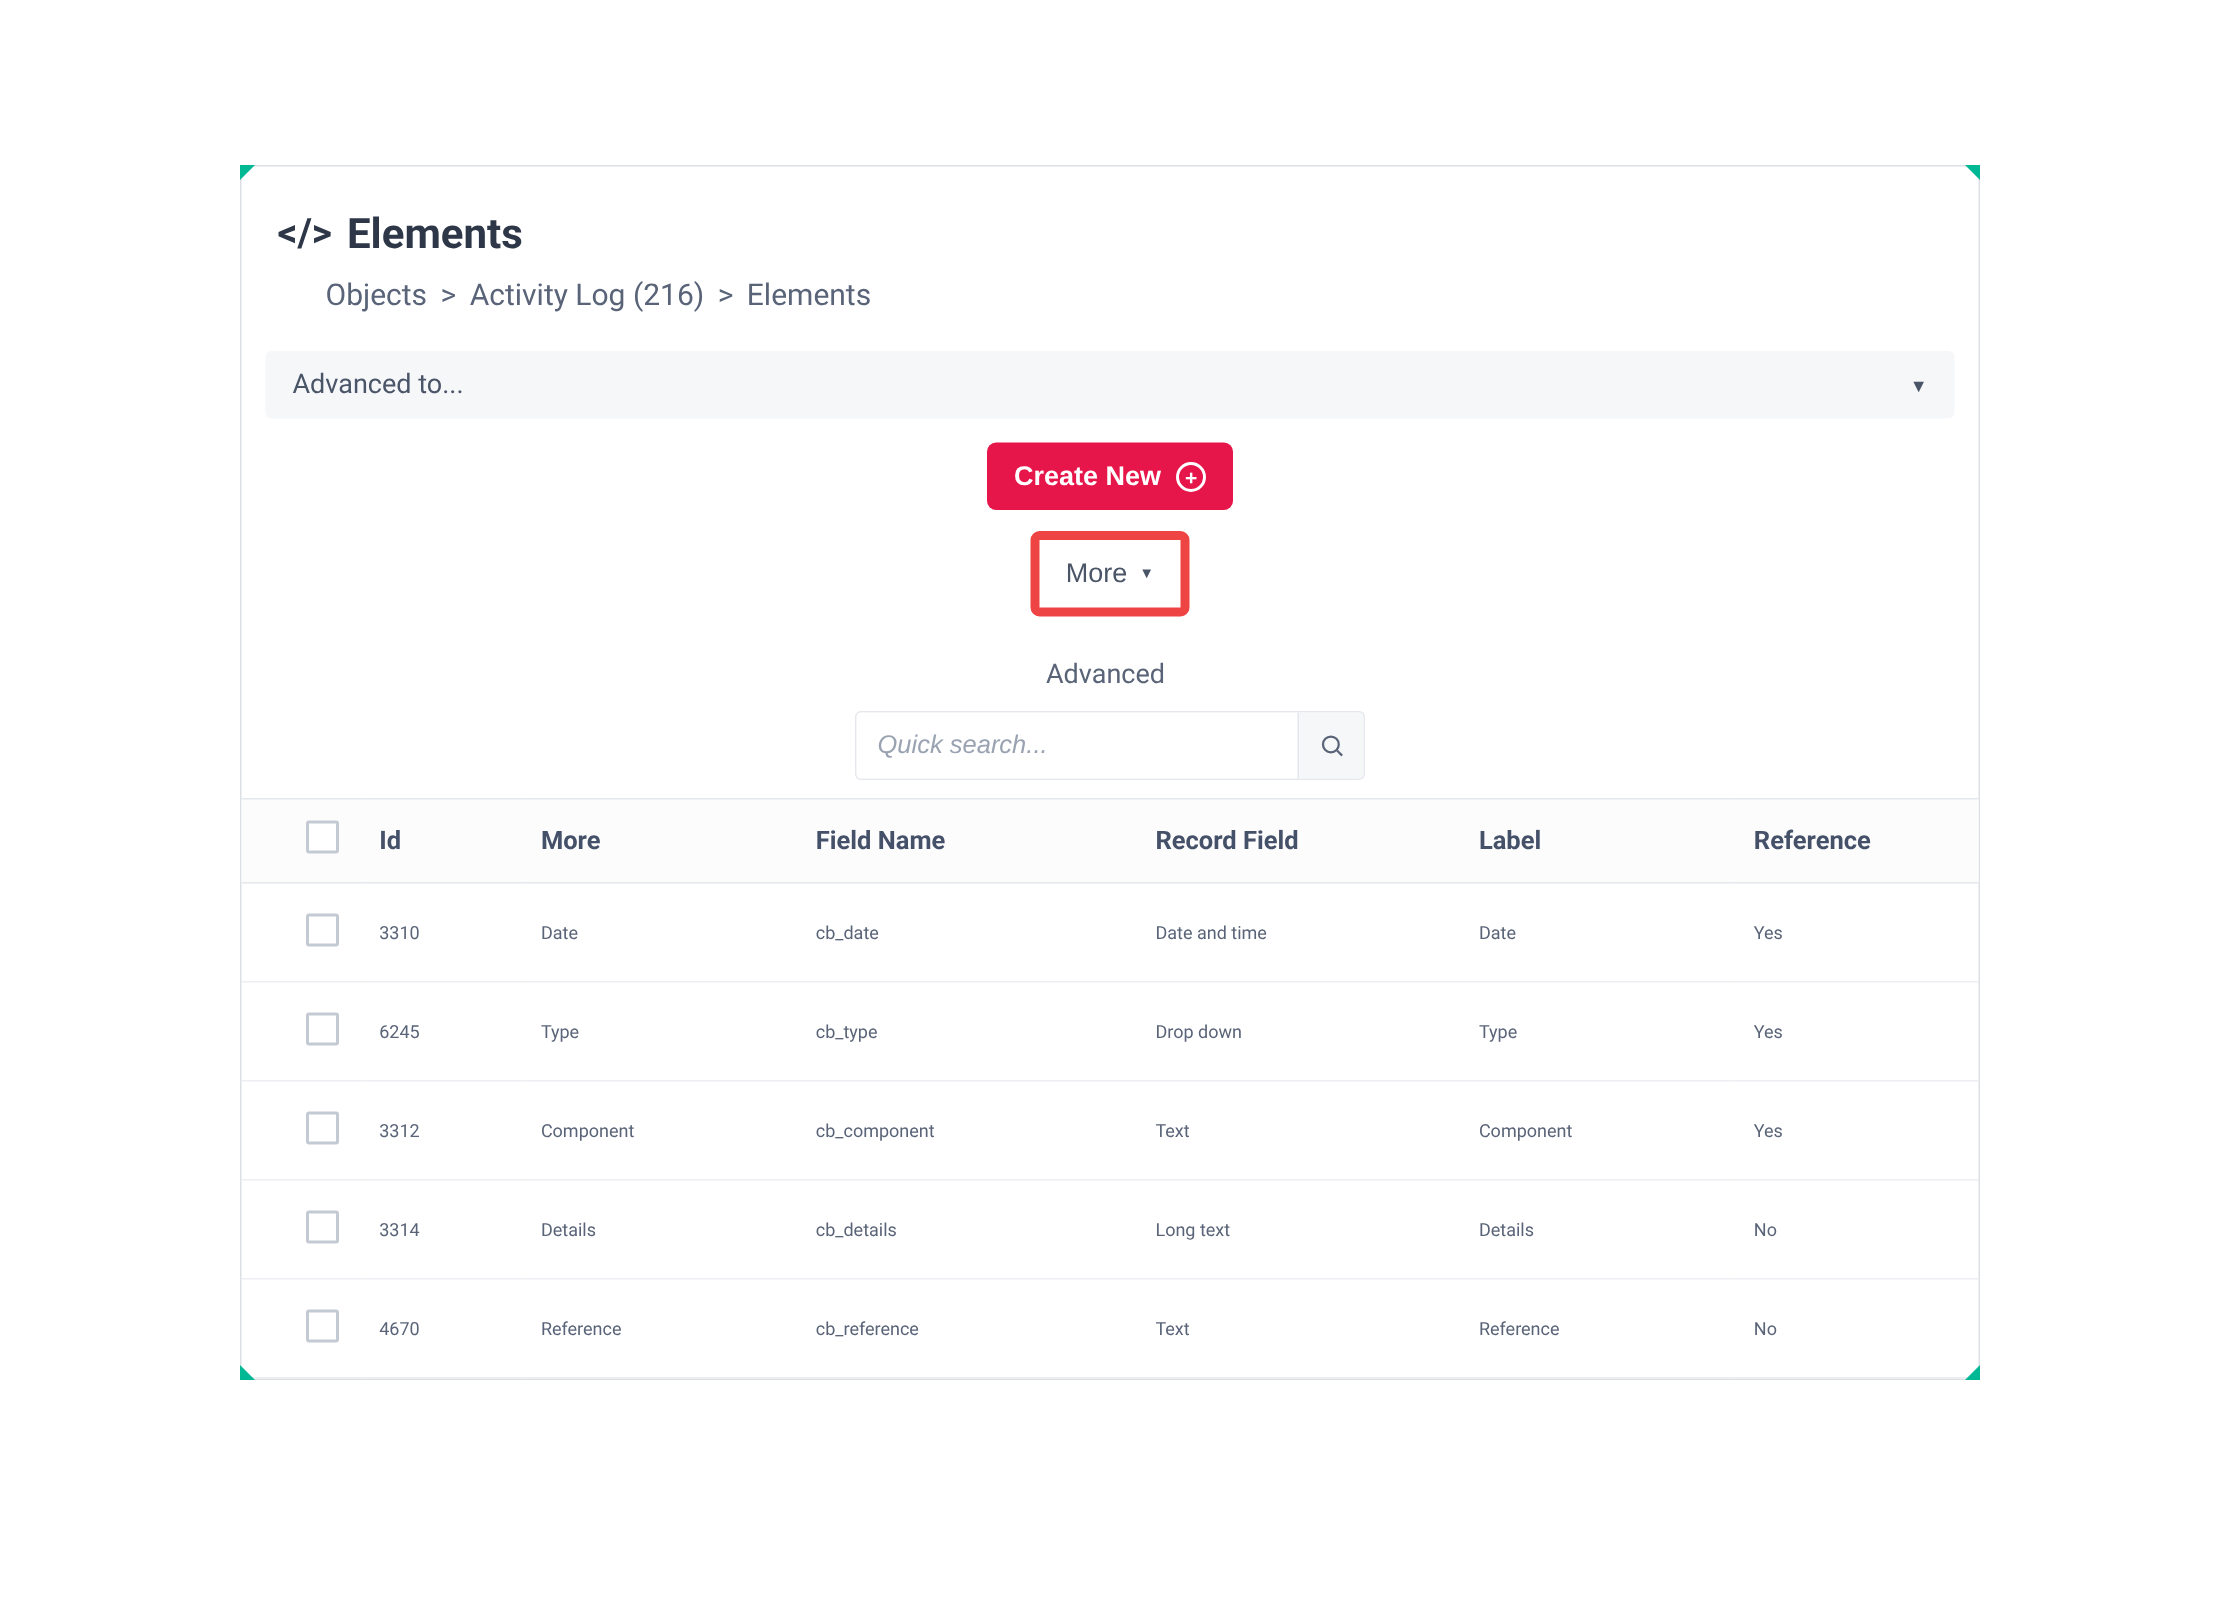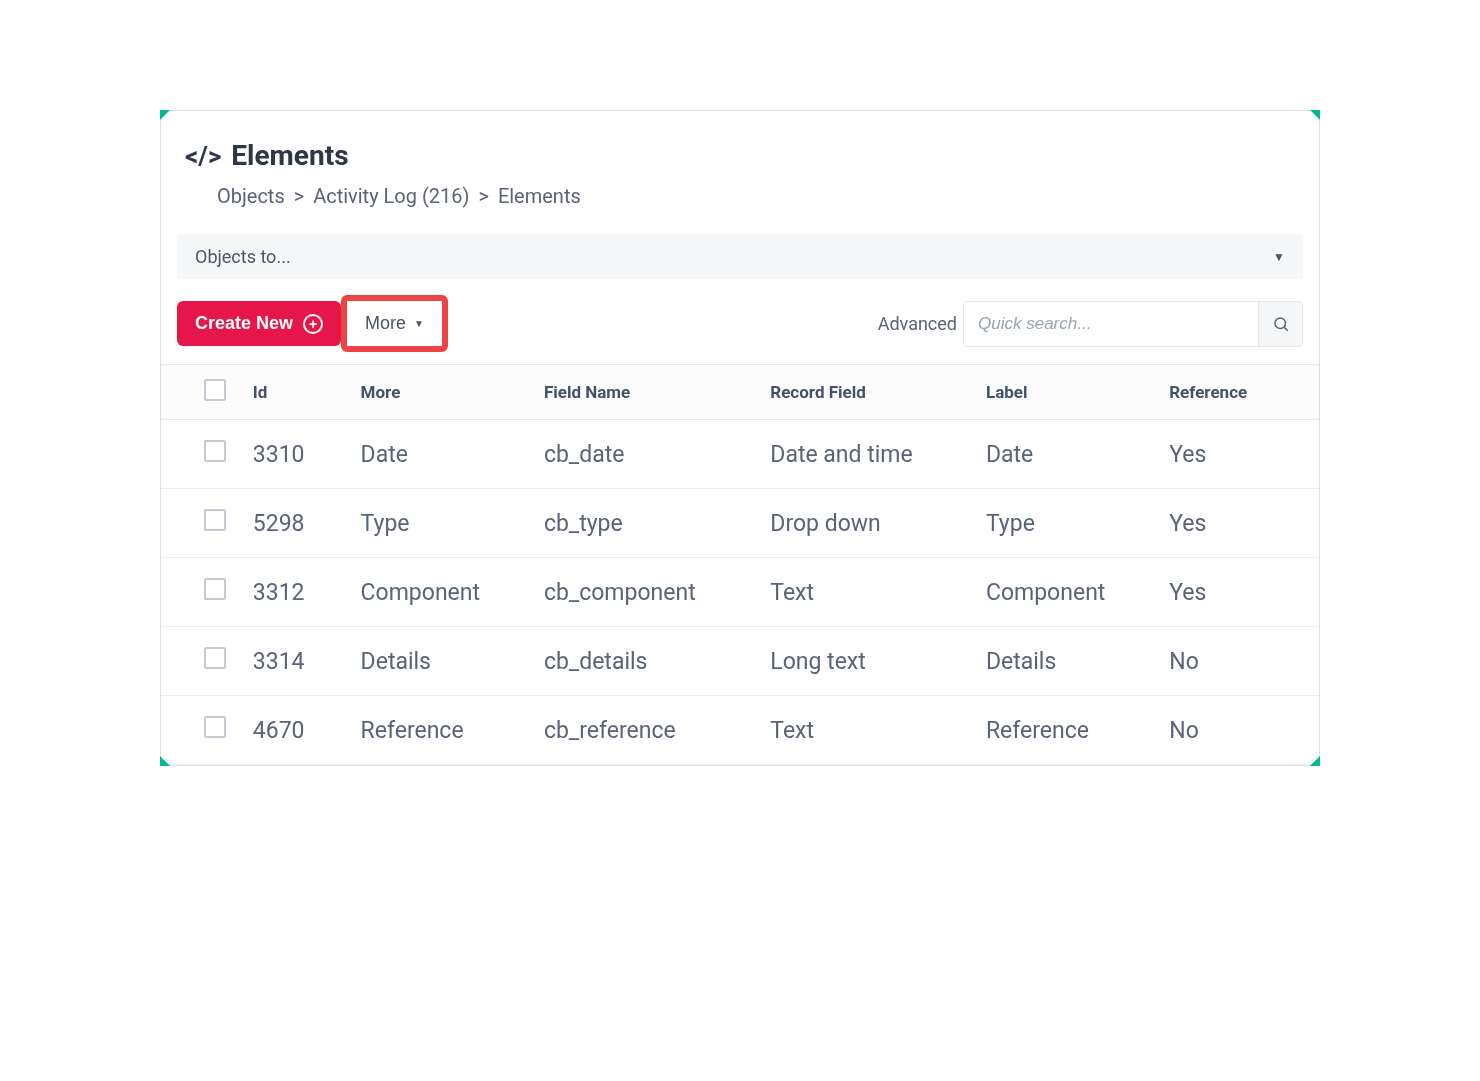--- a/index.html
+++ b/index.html
@@ -108,20 +108,22 @@
       cursor: pointer;
     }
     .navigate-bar .caret-down {
       font-size: 12px;
       color: #4a5568;
     }
     .toolbar {
       display: flex;
       align-items: center;
       padding: 16px 16px 12px 16px;
+      gap: 14px;
+      flex-direction: column;
     }
     .btn-primary {
       background: #e6164b;
       color: #ffffff;
       border: none;
       border-radius: 6px;
       padding: 12px 18px;
       font-size: 18px;
       font-weight: 600;
       display: inline-flex;
@@ -215,21 +217,21 @@
       color: #455169;
     }
     th.sortable {
       cursor: pointer;
     }
     tbody tr {
       border-bottom: 1px solid #edeef1;
     }
     td {
       padding: 20px 12px;
-      font-size: 23px;
+      font-size: 12px;
       color: #5a6478;
     }
     td a {
       color: #5a6478;
       text-decoration: none;
     }
     .checkbox-cell {
       width: 70px;
       text-align: center;
       padding-left: 40px;
@@ -267,21 +269,21 @@
     <nav class="breadcrumb">
       <a href="#">Objects</a>
       <span class="sep">&gt;</span>
       <a href="#">Activity Log (216)</a>
       <span class="sep">&gt;</span>
       <a href="#">Elements</a>
     </nav>
   </div>
 
   <div class="navigate-bar">
-    <span>Objects to...</span>
+    <span>Advanced to...</span>
     <span class="caret-down">▼</span>
   </div>
 
   <div class="toolbar">
     <button class="btn-primary">
       <span>Create New</span>
       <span class="plus-circle">+</span>
     </button>
     <button class="btn-secondary">
       <span>More</span>
@@ -319,21 +321,21 @@
           <td class="checkbox-cell"><span class="checkbox"></span></td>
           <td>3310</td>
           <td><a href="#">Date</a></td>
           <td>cb_date</td>
           <td>Date and time</td>
           <td>Date</td>
           <td>Yes</td>
         </tr>
         <tr>
           <td class="checkbox-cell"><span class="checkbox"></span></td>
-          <td>5298</td>
+          <td>6245</td>
           <td><a href="#">Type</a></td>
           <td>cb_type</td>
           <td>Drop down</td>
           <td>Type</td>
           <td>Yes</td>
         </tr>
         <tr>
           <td class="checkbox-cell"><span class="checkbox"></span></td>
           <td>3312</td>
           <td><a href="#">Component</a></td>

